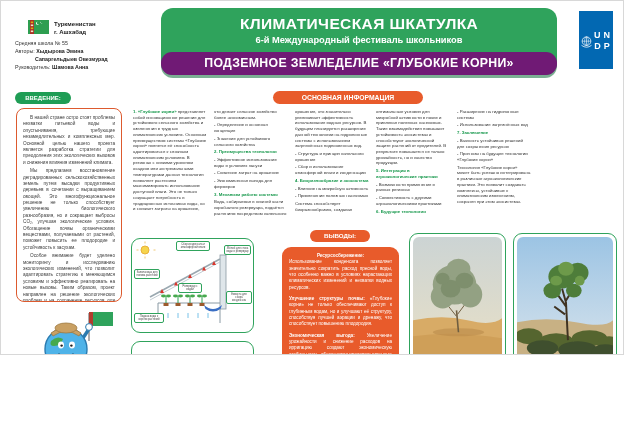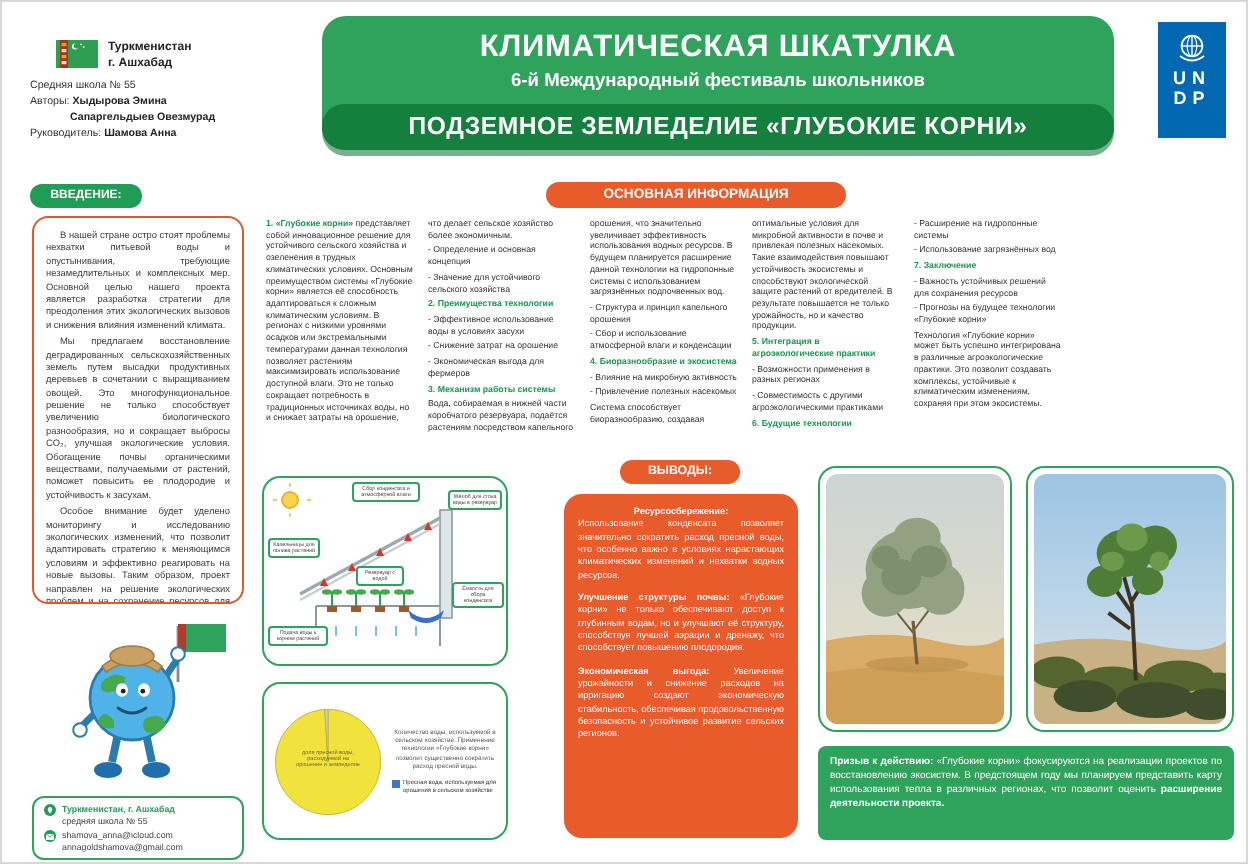--- a/index.html
+++ b/index.html
@@ -1,42 +1,42 @@
 <!DOCTYPE html>
 <html><head>
 <meta charset="utf-8">
 <style>
   * { margin:0; padding:0; box-sizing:border-box; }
   html,body { background:#fff; }
   body { font-family:"Liberation Sans", sans-serif; }
   .poster {
-    position:relative; width:624px; height:432px; background:#ffffff;
+    position:relative; width:624px; height:355px; background:#ffffff;
     border:1px solid #d8d8d8; overflow:hidden;
   }
   
   .flag { position:absolute; left:27px; top:19px; width:21px; height:14px; }
   .country { position:absolute; left:53px; top:19px; font-size:6px; font-weight:bold; line-height:1.35; color:#222; }
   .school-lines { position:absolute; left:14px; top:39px; font-size:5.3px; line-height:1.5; color:#333; }
   .school-lines b { color:#222; }
   .indent { padding-left:20px; }
   
   .banner {
     position:absolute; left:160px; top:7px; width:396px; height:67px;
     background:#2FA35C; border-radius:12px; text-align:center; color:#fff;
     box-shadow:0 3px 0 rgba(14,110,58,.55);
   }
   .banner-title { margin-top:7px; font-size:15.5px; font-weight:bold; letter-spacing:.4px; }
   .banner-sub { margin-top:2px; font-size:9.3px; font-weight:bold; }
   .banner-band {
     position:absolute; left:0; right:0; bottom:0; height:23px; border-radius:11px;
-    background:#15803d; font-size:12.3px; font-weight:bold; line-height:23px; letter-spacing:.3px;margin-top:35px;
+    background:#701a75; font-size:12.3px; font-weight:bold; line-height:23px; letter-spacing:.3px;margin-top:35px;
   }
   
   .undp { position:absolute; left:578px; top:10px; width:34px; height:58px; background:#0268B2;
-          display:flex; flex-direction:column; align-items:center; }
+          display:flex; flex-direction:row; align-items:center; }
   .undp svg { margin-top:4px; }
   .undp-letters { color:#fff; font-weight:bold; font-size:9px; line-height:1.15; letter-spacing:3px; text-align:center; margin-top:1px; }
   
   .pill { position:absolute; color:#fff; font-weight:bold; text-align:center; border-radius:7px; }
   .pill-green { background:#1F9D55; }
   .pill-orange { background:#E85B2B; }
   .intro-pill { left:14px; top:91px; width:56px; height:12px; font-size:6px; line-height:12px; }
   .info-pill  { left:272px; top:90px; width:150px; height:13px; font-size:6.8px; line-height:13px; }
   .concl-pill { left:309px; top:229px; width:60px; height:12px; font-size:6.2px; line-height:12px; }
   

